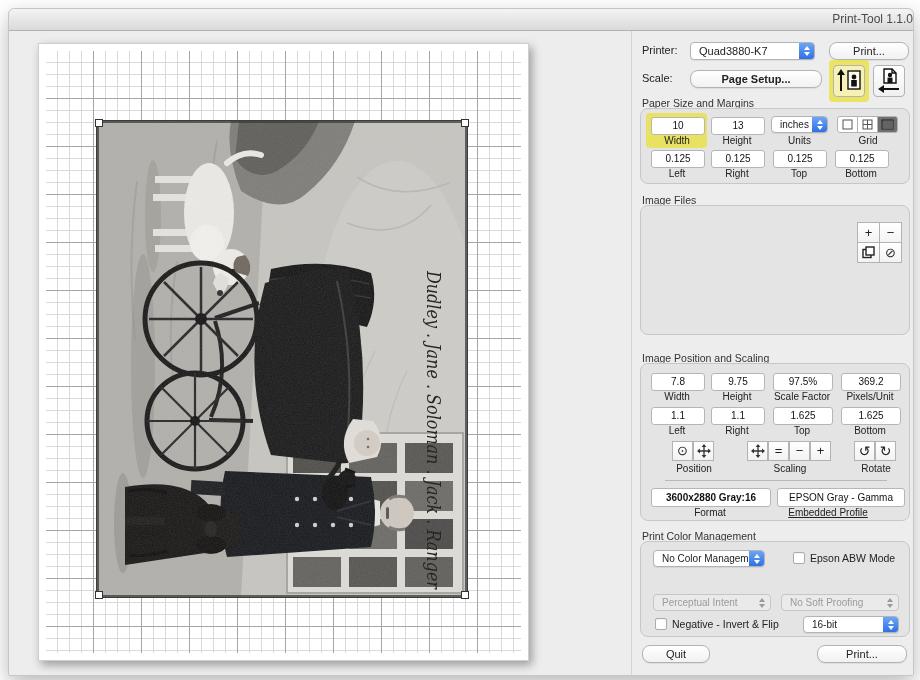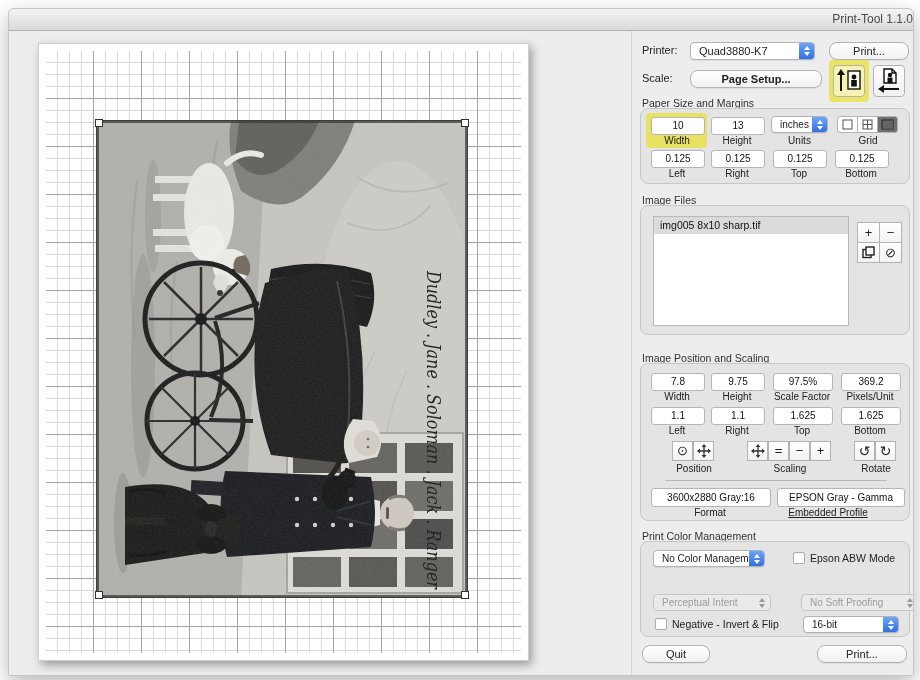--- a/index.html
+++ b/index.html
@@ -262,23 +262,20 @@
         <div class="fld" style="left:70px;top:41px;width:52px;">0.125</div>
         <div class="flabel" style="left:70px;top:59px;width:52px;">Right</div>
         <div class="fld" style="left:132px;top:41px;width:52px;">0.125</div>
         <div class="flabel" style="left:132px;top:59px;width:52px;">Top</div>
         <div class="fld" style="left:194px;top:41px;width:52px;">0.125</div>
         <div class="flabel" style="left:194px;top:59px;width:52px;">Bottom</div>
       </div>
 
       <div class="sec-title" style="left:10px;top:163px;">Image Files</div>
       <div class="sec-box" style="left:8px;top:174px;width:270px;height:130px;">
-        <div class="listbox" style="left:12px;top:10px;width:196px;height:110px;">
-          <div class="listitem">img005 8x10 sharp.tif</div>
-        </div>
         <div class="sqbtn" style="left:216px;top:16px;">+</div>
         <div class="sqbtn" style="left:238px;top:16px;">−</div>
         <div class="sqbtn" style="left:216px;top:36px;">
           <svg width="13" height="13" viewBox="0 0 13 13" style="margin-top:3px">
             <rect x="1" y="3.5" width="8" height="8" fill="#fff" stroke="#222" stroke-width="1.4"></rect>
             <rect x="4" y="1" width="8" height="8" fill="#fff" stroke="#222" stroke-width="1.4"></rect>
           </svg>
         </div>
         <div class="sqbtn" style="left:238px;top:36px;">⊘</div>
       </div>
@@ -321,21 +318,21 @@
         <div class="tbtn" style="left:149px;top:77px;">−</div>
         <div class="tbtn" style="left:170px;top:77px;">+</div>
         <div class="flabel" style="left:119px;top:99px;width:60px;">Scaling</div>
 
         <div class="tbtn" style="left:214px;top:77px;font-size:14px;">↺</div>
         <div class="tbtn" style="left:235px;top:77px;font-size:14px;">↻</div>
         <div class="flabel" style="left:205px;top:99px;width:60px;">Rotate</div>
 
         <div class="hr" style="left:24px;top:116px;width:222px;"></div>
 
-        <div class="fld" style="left:10px;top:124px;width:118px;height:17px;line-height:17px;">3600x2880 Gray:16</div>
+        <div class="fld" style="left:10px;top:124px;width:118px;height:17px;line-height:17px;font-weight:bold;">3600x2880 Gray:16</div>
         <div class="flabel" style="left:10px;top:143px;width:118px;">Format</div>
         <div class="fld trunc" style="left:136px;top:124px;width:126px;height:17px;line-height:17px;">EPSON  Gray - Gamma</div>
         <div class="flabel" style="left:124px;top:143px;width:126px;text-decoration:underline;">Embedded Profile</div>
       </div>
 
       <div class="sec-title" style="left:10px;top:499px;">Print Color Management</div>
       <div class="sec-box" style="left:8px;top:510px;width:270px;height:96px;">
         <div class="popup" style="left:12px;top:8px;width:112px;height:17px;font-size:10px;line-height:15px;">
           <span>No Color Management</span>
           <span class="cap" style="height:17px;">
@@ -347,21 +344,21 @@
         <div class="cblabel" style="left:169px;top:10px;text-align:center;">Epson ABW Mode</div>
 
 
         <div class="popup disabled" style="left:12px;top:52px;width:118px;height:17px;font-size:10px;line-height:15px;">
           <span>Perceptual Intent</span>
           <span class="pchev">
               <span class="tri-up"></span>
               <span class="tri-dn"></span>
             </span>
         </div>
-        <div class="popup disabled" style="left:140px;top:52px;width:118px;height:17px;font-size:10px;line-height:15px;margin-left:20px;">
+        <div class="popup disabled" style="left:140px;top:52px;width:118px;height:17px;font-size:10px;line-height:15px;">
           <span>No Soft Proofing</span>
           <span class="pchev">
               <span class="tri-up"></span>
               <span class="tri-dn"></span>
             </span>
         </div>
 
         <div class="cb" style="left:14px;top:76px;"></div>
         <div class="cblabel" style="left:31px;top:76px;">Negative - Invert &amp; Flip</div>
         <div class="popup" style="left:162px;top:74px;width:96px;height:17px;font-size:10px;line-height:15px;">

